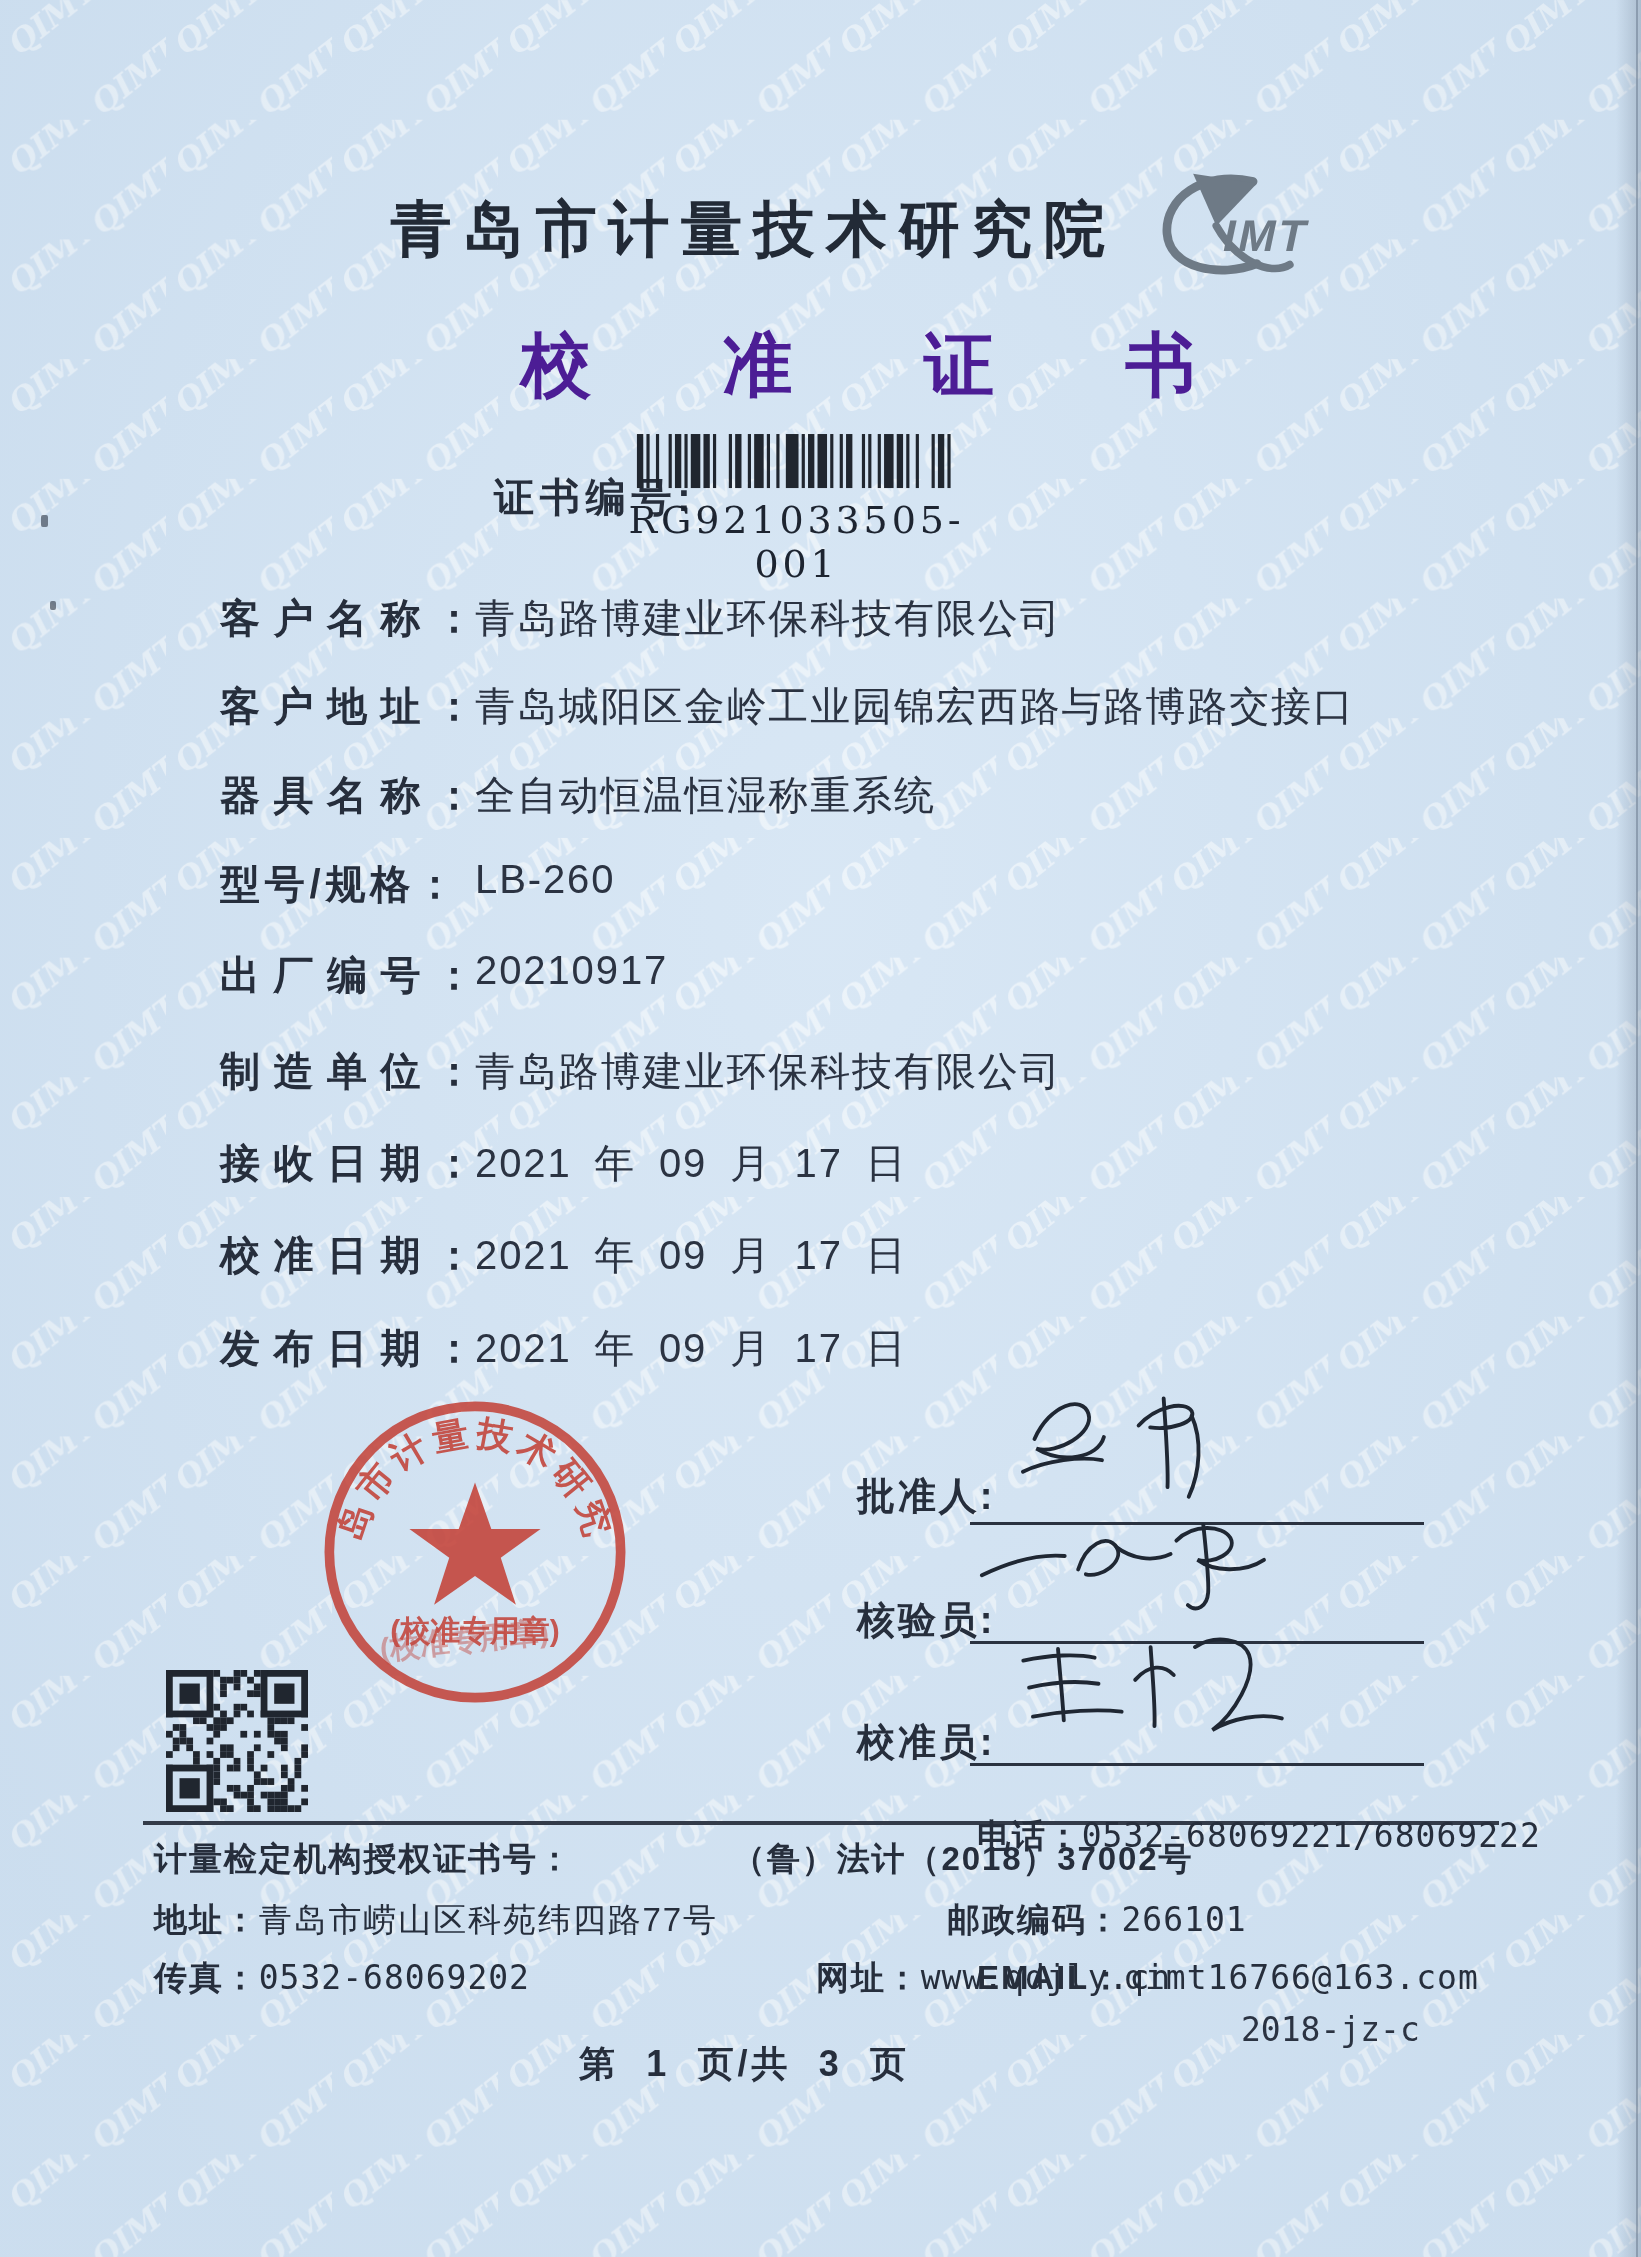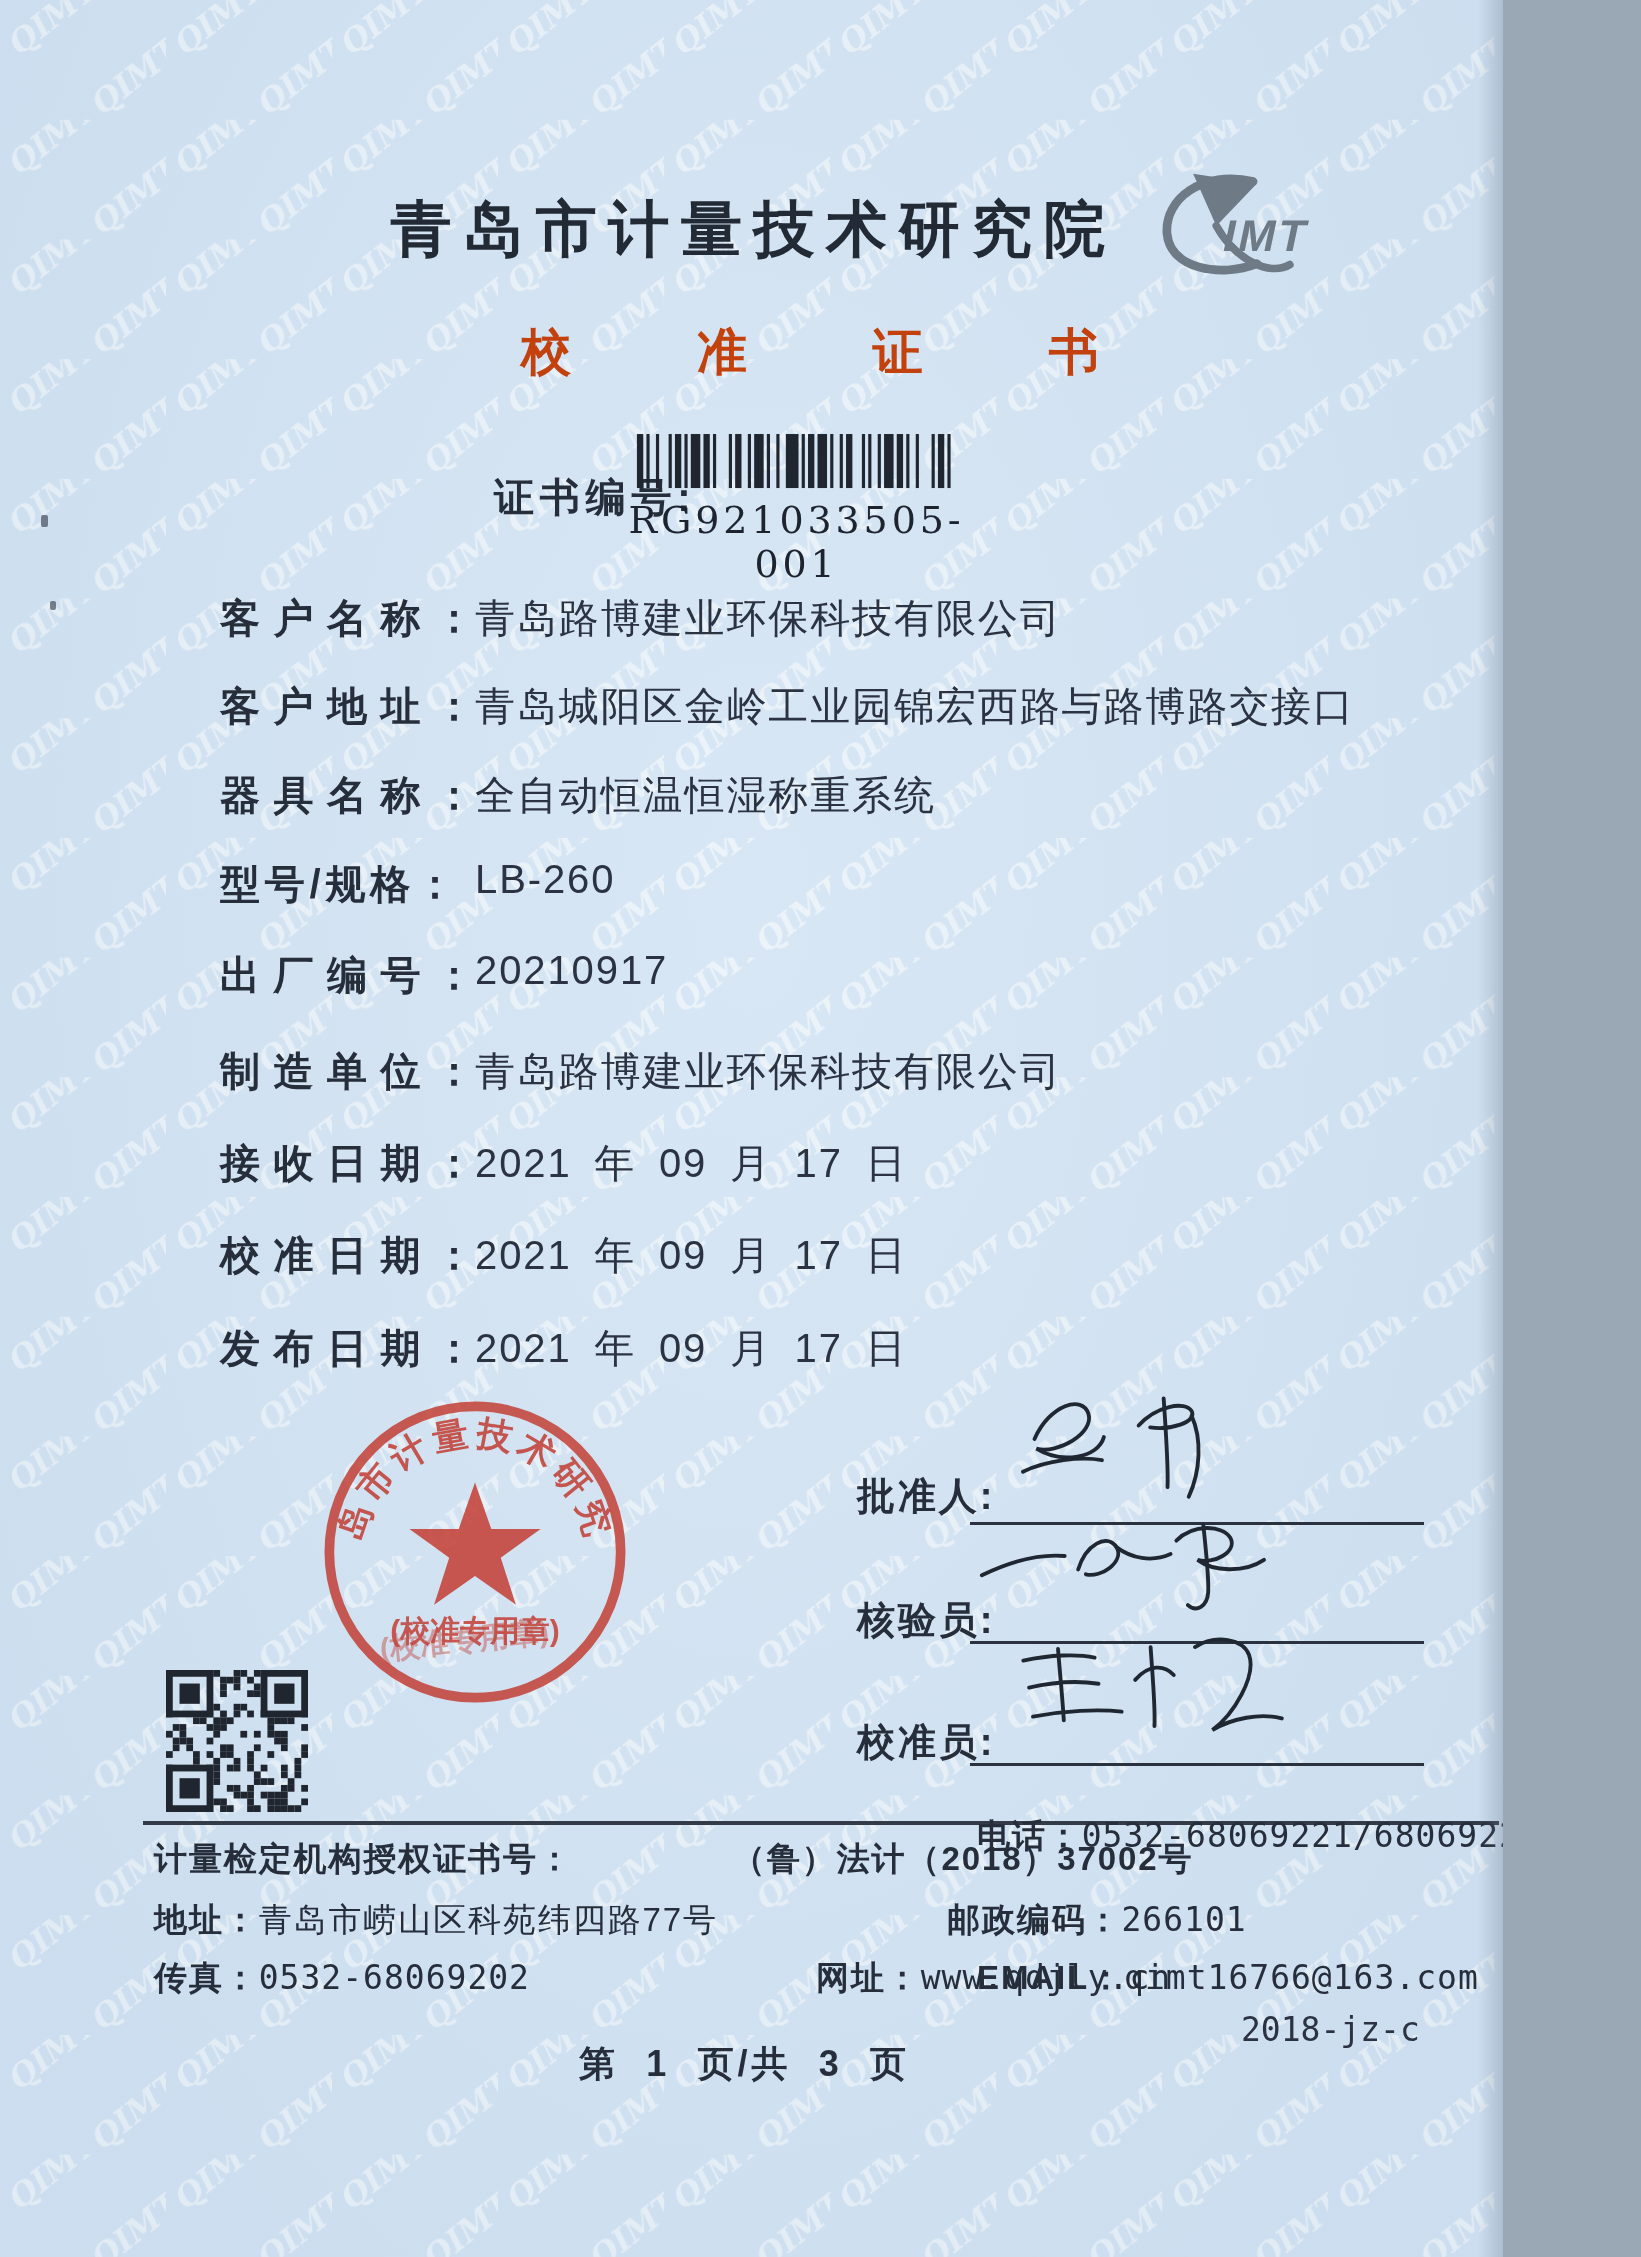--- a/index.html
+++ b/index.html
@@ -1,24 +1,24 @@
 <!DOCTYPE html>
 <html><head>
 <meta charset="utf-8">
 <style>
   html,body{margin:0;padding:0;background:#9aa7b4;}
-  .page{position:relative;width:1503px;height:2257px;background:#d2e3f3;overflow:hidden;
+  .page{position:relative;width:1641px;height:2257px;background:#d2e3f3;overflow:hidden;
         font-family:"Liberation Sans",sans-serif;color:#262e3c;}
   .page::after{content:"";position:absolute;inset:0;pointer-events:none;
         background:radial-gradient(ellipse at 50% 40%, rgba(255,255,255,.14), rgba(120,150,180,.07) 85%);}
   .wm-layer{position:absolute;inset:0;z-index:0;}
   .content{position:absolute;inset:0;z-index:2;}
   .abs{position:absolute;}
   .institute{font-size:61px;font-weight:bold;letter-spacing:11.6px;color:#222a36;text-align:center;}
-  .cert-title{font-size:50px;font-weight:bold;letter-spacing:56px;color:#c2410c;white-space:nowrap;}
+  .cert-title{font-size:70px;font-weight:bold;letter-spacing:56px;color:#4c1d95;white-space:nowrap;}
   .certno-label{font-size:40px;font-weight:600;letter-spacing:5.8px;}
   .certno{font-family:"DejaVu Serif",serif;font-size:38px;letter-spacing:3.9px;color:#1d2430;text-align:center;}
   .frow{position:absolute;left:0;width:1641px;height:58px;}
   .flabel{position:absolute;left:220px;font-size:40px;font-weight:600;letter-spacing:13.5px;white-space:nowrap;}
   .flabel.tight{letter-spacing:4.8px;}
   .fvalue{position:absolute;left:475px;font-size:40px;font-weight:500;letter-spacing:1.9px;word-spacing:9.7px;white-space:nowrap;color:#2b3342;}
   .sig-label{font-size:38px;font-weight:600;letter-spacing:2.9px;}
   .sig-line{position:absolute;height:2.9px;background:#2a3240;width:454px;left:970px;}
   .foot{font-size:33px;font-weight:600;letter-spacing:1.9px;white-space:nowrap;}
   .foot .val{font-weight:500;}

